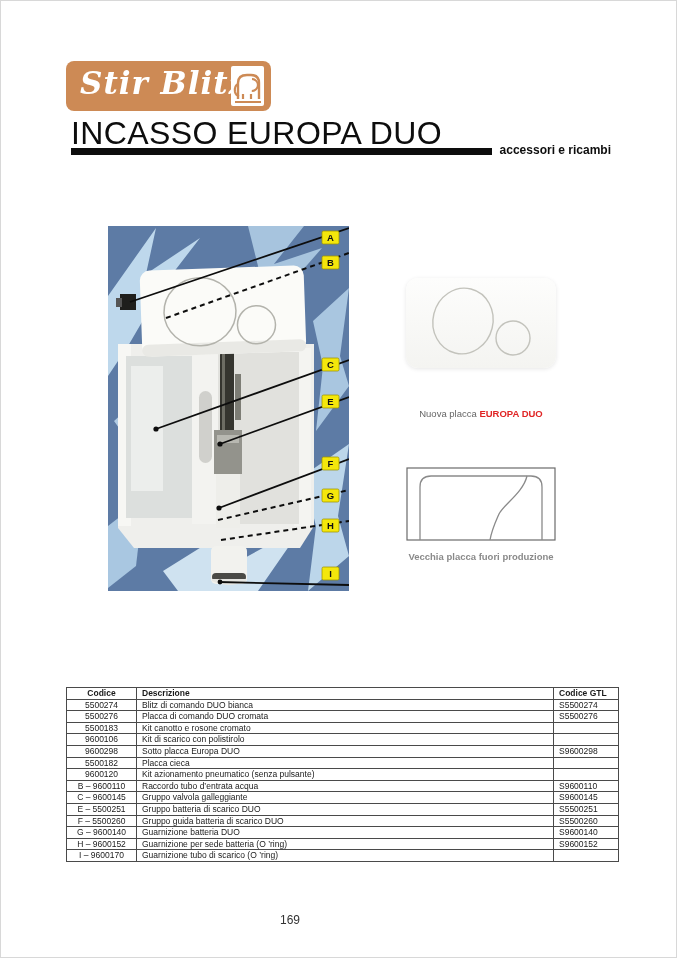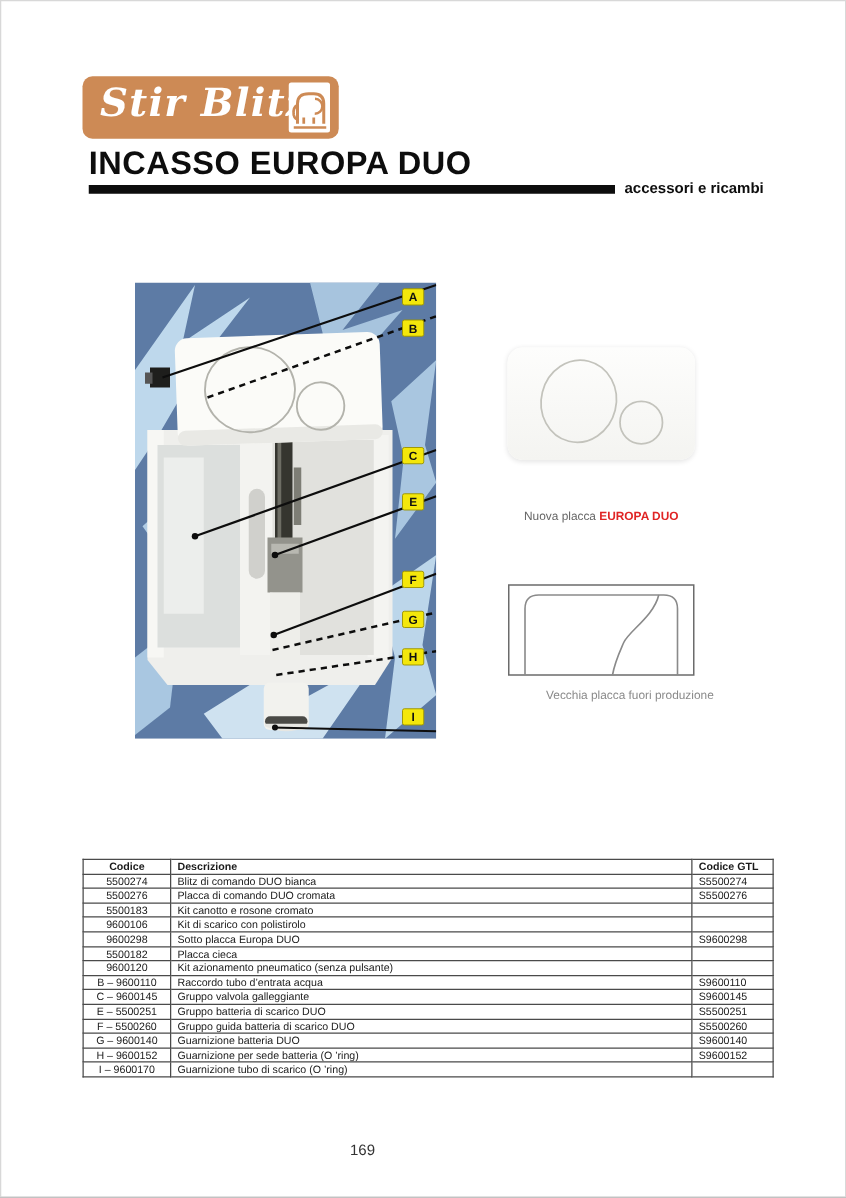--- a/index.html
+++ b/index.html
@@ -17,21 +17,21 @@
     position:absolute;left:14px;top:4px;
     font-family:"DejaVu Serif", serif;font-style:italic;font-weight:bold;
     font-size:31px;color:#fff;letter-spacing:1px;white-space:nowrap;
   }
   .elephant-box{
     position:absolute;right:7px;top:5px;width:33px;height:40px;
     background:#fff;border-radius:2px;
   }
   .page-title{
     position:absolute;left:70px;top:114px;
-    font-size:26px;font-weight:bold;letter-spacing:0.4px;color:#0d0d0d;white-space:nowrap;
+    font-size:32px;font-weight:normal;letter-spacing:0.4px;color:#0d0d0d;white-space:nowrap;
   }
   .title-bar{
     position:absolute;left:70px;top:147px;width:421px;height:7px;background:#0d0d0d;
   }
   .subtitle{
     position:absolute;left:480px;top:142px;width:130px;text-align:right;
     font-size:12px;font-weight:bold;color:#0d0d0d;
   }
   
   .diagram{position:absolute;left:107px;top:225px;width:241px;height:365px;}
@@ -43,22 +43,22 @@
     box-shadow:0 1px 4px rgba(0,0,0,0.10);
   }
   .plate-new svg{display:block;}
   .caption-new{
     position:absolute;left:390px;top:374px;width:180px;text-align:center;
     font-size:9.5px;color:#666;white-space:nowrap;margin-top:33px;
   }
   .caption-new .hl{color:#e02424;font-weight:bold;}
   .plate-old{position:absolute;left:405px;top:466px;width:150px;height:74px;}
   .caption-old{
-    position:absolute;left:390px;top:550px;width:180px;text-align:right;
-    font-size:9.5px;color:#8a8a8a;white-space:nowrap;
+    position:absolute;left:390px;top:550px;width:180px;text-align:center;
+    font-size:9.5px;color:#8a8a8a;white-space:nowrap;font-weight:bold;
   }
   
   .parts-table{
     position:absolute;left:65px;top:686px;width:552px;
     border-collapse:collapse;table-layout:fixed;
     font-size:8.5px;color:#1a1a1a;
   }
   .parts-table col.c0{width:70px;}
   .parts-table col.c1{width:417px;}
   .parts-table col.c2{width:65px;}

